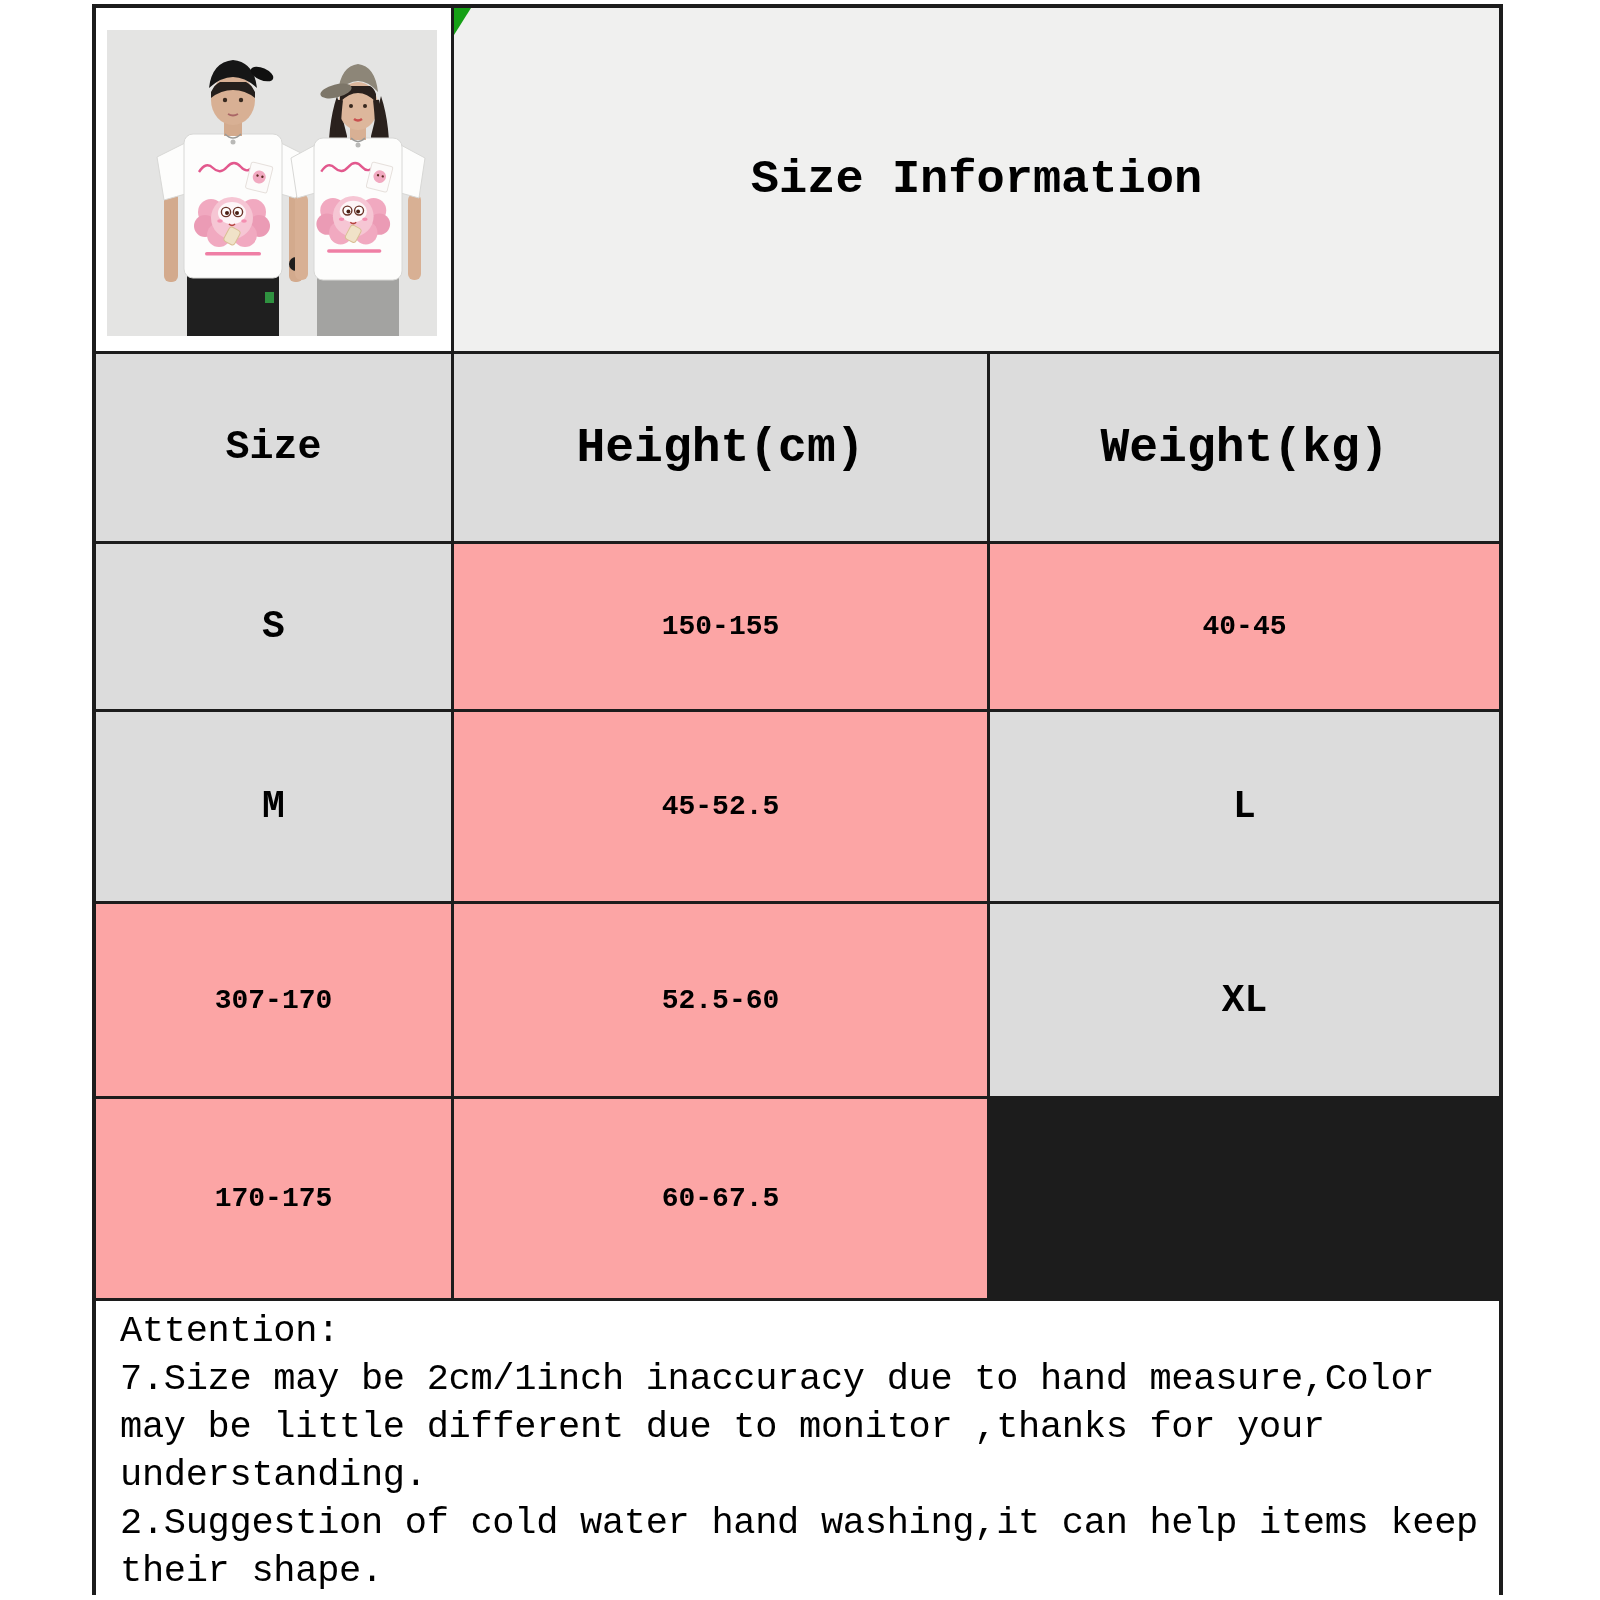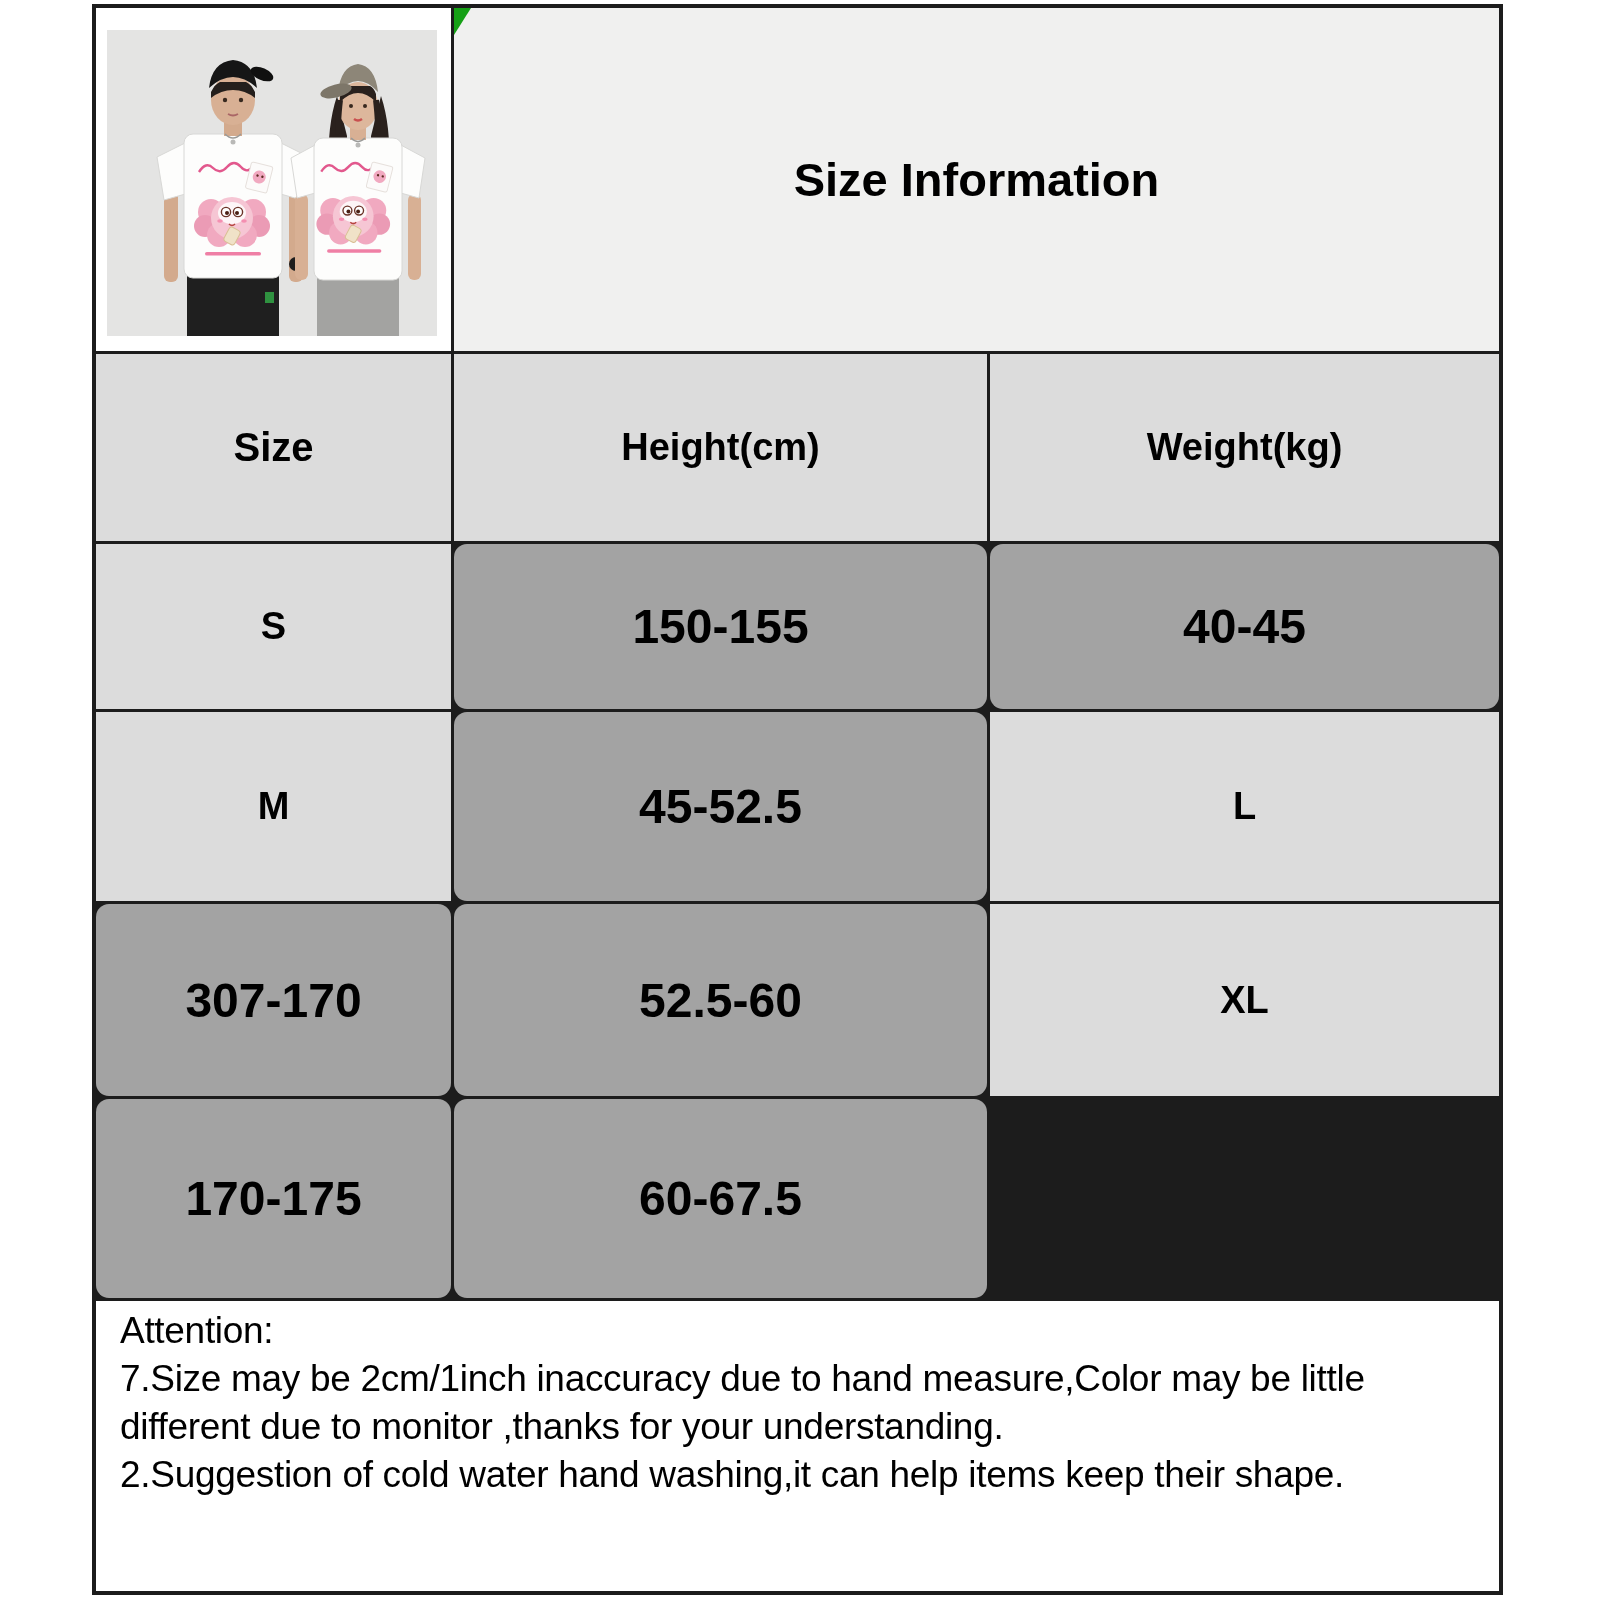--- a/index.html
+++ b/index.html
@@ -3,21 +3,21 @@
 <meta charset="utf-8">
 <style>
   html,body{
     margin:0;padding:0;
     width:1600px;height:1600px;
     background:#ffffff;
     font-family:"Liberation Sans","DejaVu Sans",sans-serif;
     color:#000;
     overflow:hidden;
   }
-  .sheet{position:relative;width:1600px;height:1600px;background:#ffffff;}
+  .sheet{position:relative;width:1600px;height:1600px;background:#ffffff;font-family:Liberation Mono, monospace;}
 
   
   .size-table{
     position:absolute;left:92px;top:4px;
     width:1411px;height:1591px;
     box-sizing:border-box;
     background:#1c1c1c;
     border:4px solid #1c1c1c;
     display:grid;
     grid-template-columns:355px 533px 1fr;
@@ -28,24 +28,24 @@
     display:flex;align-items:center;justify-content:center;
     box-sizing:border-box;position:relative;
   }
   .photo-cell{background:#ffffff;grid-column:1;grid-row:1;}
   .title-cell{background:#f0f0ef;grid-column:2 / span 2;grid-row:1;}
   .title-text{font-size:47px;font-weight:bold;letter-spacing:0px;}
   .corner-marker{position:absolute;left:0;top:0;width:17px;height:27px;}
 
   .head-cell{background:#dcdcdc;}
   .size-head{font-size:40px;font-weight:bold;}
-  .col-head{font-size:38px;font-weight:bold;}
+  .col-head{font-size:48px;font-weight:bold;}
 
   .label-cell{background:#dcdcdc;font-size:38px;font-weight:bold;}
-  .value-cell{background:#a3a3a3;font-size:48px;font-weight:bold;border-radius:13px;}
+  .value-cell{background:#fca5a5;font-size:28px;font-weight:bold;}
 
   .attention-cell{
     background:#ffffff;grid-column:1 / span 3;
     display:block;
     padding:6px 10px 0 24px;
     font-size:37px;line-height:48px;letter-spacing:-0.3px;
   }
   .attention-cell p{margin:0;}
 
   .photo-box{

